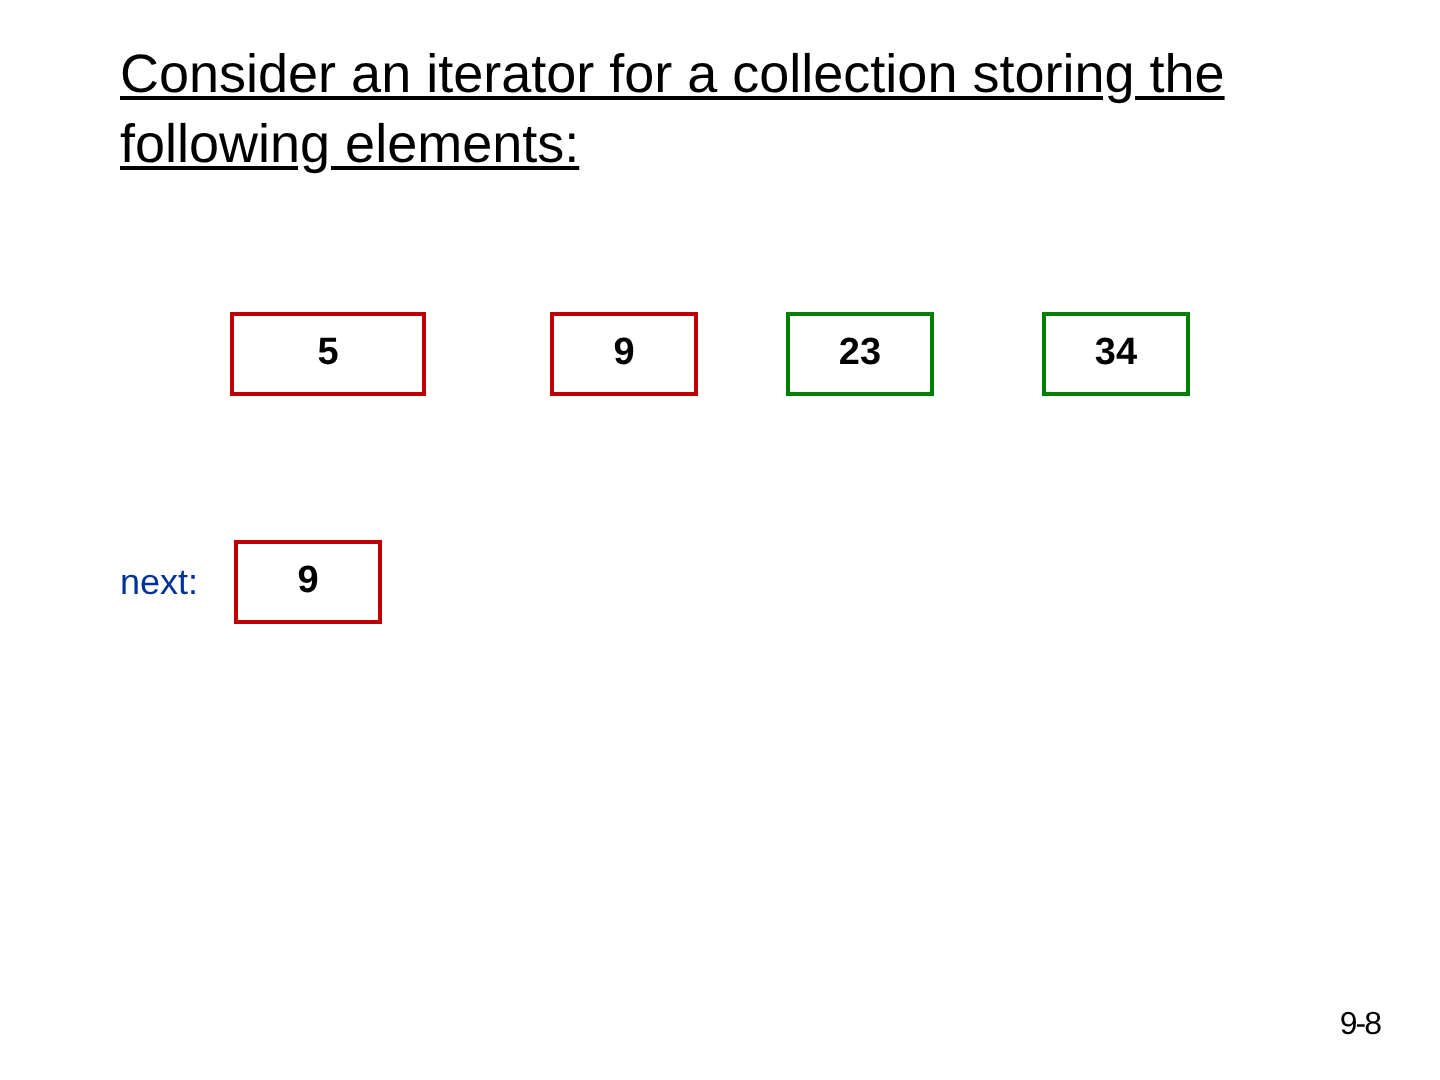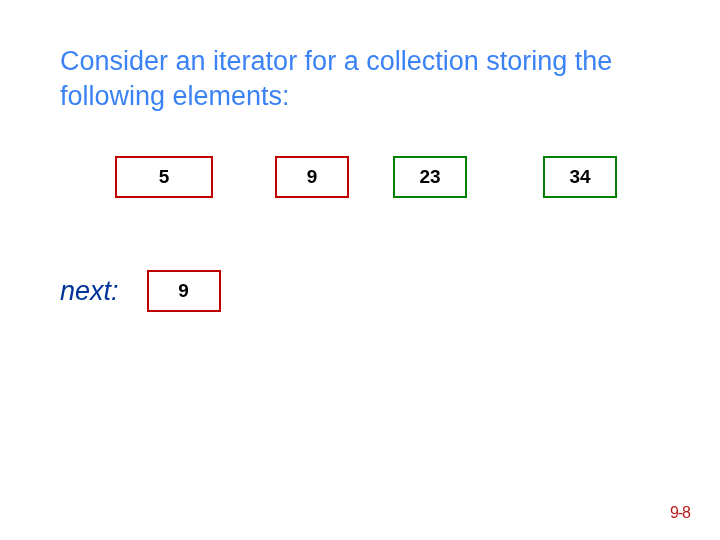--- a/index.html
+++ b/index.html
@@ -8,25 +8,26 @@
     width: 720px;
     height: 540px;
     background: #ffffff;
     font-family: Arial, Helvetica, sans-serif;
     position: relative;
     overflow: hidden;
   }
   .heading {
     position: absolute;
     left: 60px;
-    top: 44px;
+    top: 20px;
     width: 600px;
     font-size: 27px;
     line-height: 1.3;
-    color: #3b82f6;
+    color: #000000;
+    text-decoration: underline;
   }
   .row {
     position: absolute;
     left: 115px;
     top: 156px;
     display: flex;
     align-items: center;
   }
   .box {
     height: 42px;
@@ -35,52 +36,51 @@
     align-items: center;
     justify-content: center;
     font-size: 19px;
     font-weight: bold;
     color: #000;
     box-sizing: border-box;
   }
   .box.b0 { width: 98px; border-color: #c00000; margin-right: 62px; }
   .box.b1 { width: 74px; border-color: #c00000; margin-right: 44px; }
   .box.b2 { width: 74px; border-color: #008000; margin-right: 54px; text-align: center; }
-  .box.b3 { width: 74px; border-color: #008000; margin-left: 22px; }
+  .box.b3 { width: 74px; border-color: #008000; }
   .next-row {
     position: absolute;
     left: 60px;
     top: 270px;
     display: flex;
     align-items: center;
   }
   .next-label {
-    font-size: 27px;
+    font-size: 18px;
     color: #003399;
-    margin-right: 28px;
-    font-style: italic;
+    margin-right: 18px;
   }
   .next-box {
     width: 74px;
     height: 42px;
     border: 2px solid #c00000;
     display: flex;
     align-items: center;
     justify-content: center;
     font-size: 19px;
     font-weight: bold;
     color: #000;
     box-sizing: border-box;
   }
   .page-num {
     position: absolute;
     right: 30px;
     bottom: 18px;
     font-size: 16px;
-    color: #b91c1c;
+    color: #000000;
     letter-spacing: -1px;
     margin-top: 44px;
   }
 </style>
 </head>
 <body>
 
 <div class="heading">Consider an iterator for a collection storing the following elements:</div>
 
 <div class="row">

